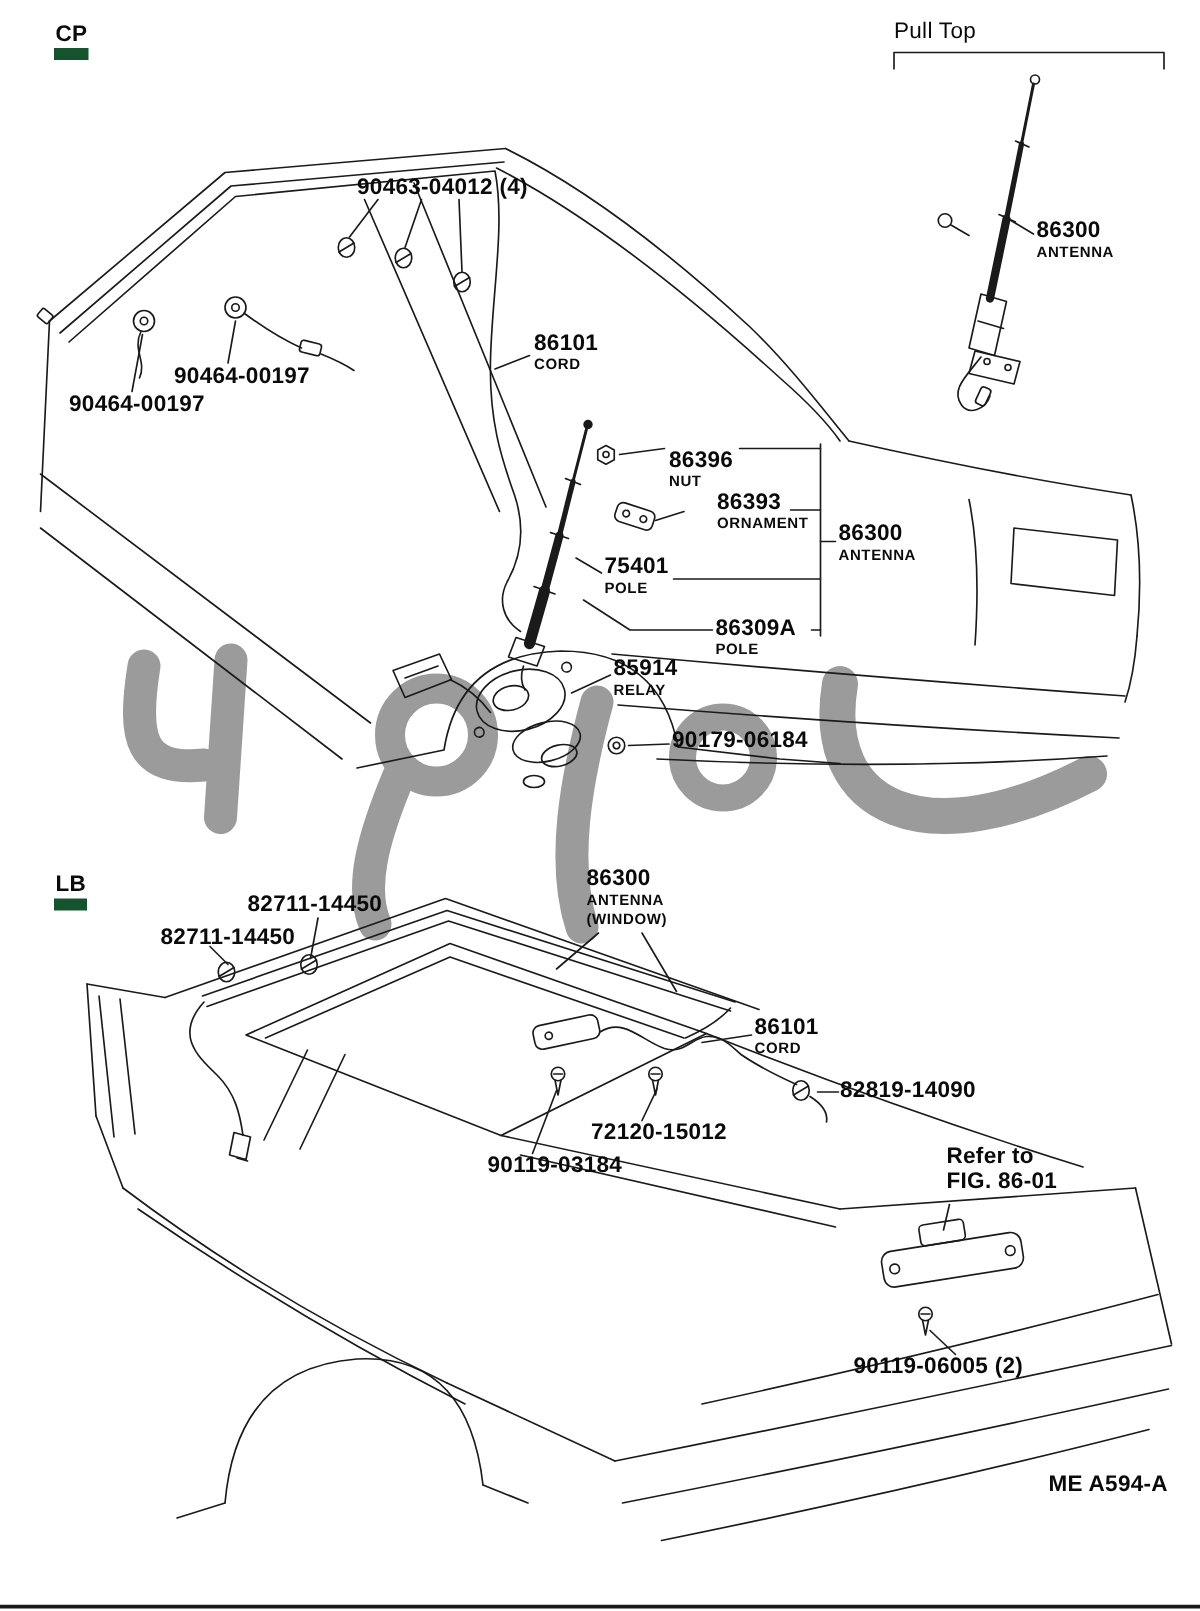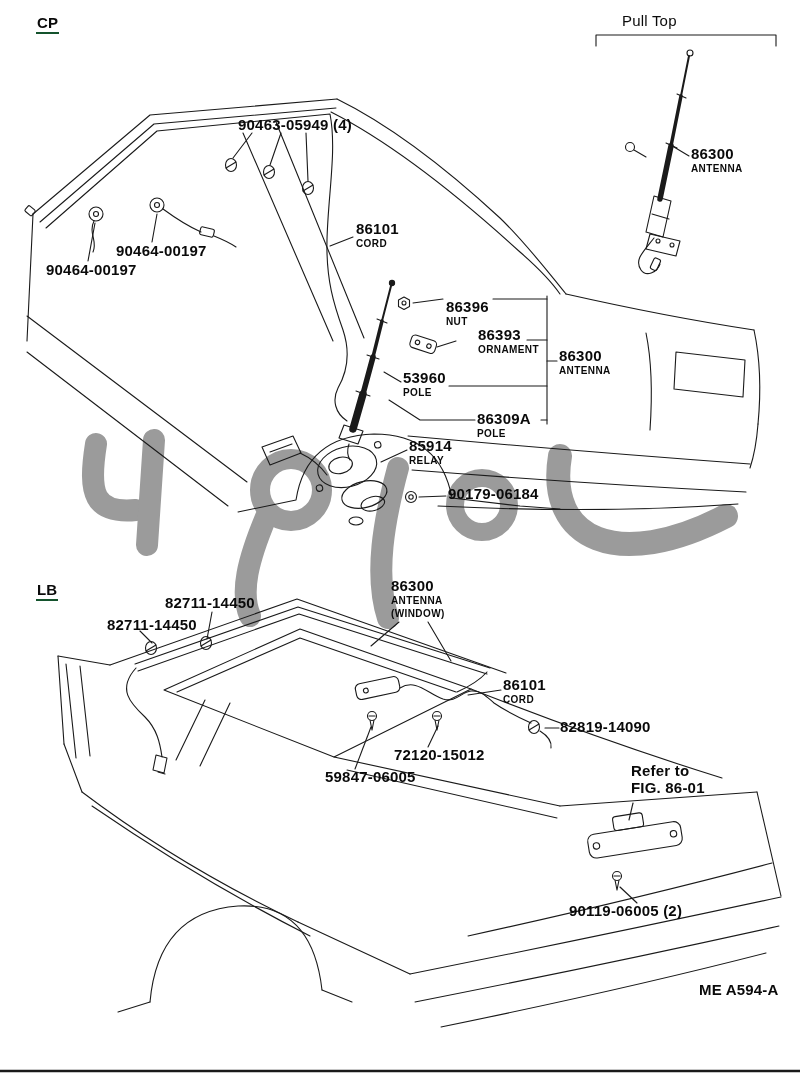--- a/index.html
+++ b/index.html
@@ -4,21 +4,21 @@
 <style>
   html,body{margin:0;padding:0;background:#fff}
   .page{position:relative;width:800px;height:1074px;background:#fff;overflow:hidden;
         font-family:"Liberation Sans",sans-serif}
   .art{position:absolute;left:0;top:0}
   .lab{position:absolute;white-space:nowrap;font-weight:700;font-size:15px;line-height:17px;
        color:#0a0a0a;letter-spacing:.2px}
   .lab .num{display:block}
   .lab .sub{display:block;font-size:10px;line-height:13px;letter-spacing:.4px}
   .lab .line{display:block}
-  .section span{display:inline-block;border-bottom:2px solid #14532d;padding:0 1px 1px 1px}
+  .section span{display:inline-block;border-bottom:8px solid #14532d;padding:0 1px 1px 1px}
   .pulltop{font-weight:400}
 </style>
 </head>
 <body>
 
 <div class="page">
 
 <svg class="art" width="800" height="1074" viewBox="0 0 800 1074" fill="none" stroke="#1a1a1a" stroke-width="1.1" stroke-linecap="round" stroke-linejoin="round">
 
   <g stroke="#9b9b9b" fill="none">
@@ -274,23 +274,23 @@
       <path d="M637 903 L620 887"></path>
     </g>
   </g>
 
   <line x1="0" y1="1071" x2="800" y2="1071" stroke-width="2.5"></line>
 </svg>
 
 <div class="lab section" style="left:36px;top:14px">
   <span>CP</span>
 </div>
-<div class="lab pulltop" style="left:622px;top:12px">Pull Top</div>
-
-<div class="lab" style="left:238px;top:116px">90463-05949 (4)</div>
+<div class="lab pulltop" style="left:596px;top:12px">Pull Top</div>
+
+<div class="lab" style="left:238px;top:116px">90463-04012 (4)</div>
 
 <div class="lab" style="left:691px;top:145px">
   <span class="num">86300</span>
   <span class="sub">ANTENNA</span>
 </div>
 
 <div class="lab" style="left:356px;top:220px">
   <span class="num">86101</span>
   <span class="sub">CORD</span>
 </div>
@@ -307,21 +307,21 @@
   <span class="num">86393</span>
   <span class="sub">ORNAMENT</span>
 </div>
 
 <div class="lab" style="left:559px;top:347px">
   <span class="num">86300</span>
   <span class="sub">ANTENNA</span>
 </div>
 
 <div class="lab" style="left:403px;top:369px">
-  <span class="num">53960</span>
+  <span class="num">75401</span>
   <span class="sub">POLE</span>
 </div>
 
 <div class="lab" style="left:477px;top:410px">
   <span class="num">86309A</span>
   <span class="sub">POLE</span>
 </div>
 
 <div class="lab" style="left:409px;top:437px">
   <span class="num">85914</span>
@@ -343,21 +343,21 @@
 <div class="lab" style="left:165px;top:594px">82711-14450</div>
 <div class="lab" style="left:107px;top:616px">82711-14450</div>
 
 <div class="lab" style="left:503px;top:676px">
   <span class="num">86101</span>
   <span class="sub">CORD</span>
 </div>
 
 <div class="lab" style="left:560px;top:718px">82819-14090</div>
 <div class="lab" style="left:394px;top:746px">72120-15012</div>
-<div class="lab" style="left:325px;top:768px">59847-06005</div>
+<div class="lab" style="left:325px;top:768px">90119-03184</div>
 
 <div class="lab" style="left:631px;top:762px">
   <span class="line">Refer to</span>
   <span class="line">FIG. 86-01</span>
 </div>
 
 <div class="lab" style="left:569px;top:902px">90119-06005 (2)</div>
 
 <div class="lab" style="left:699px;top:981px">ME A594-A</div>
 

